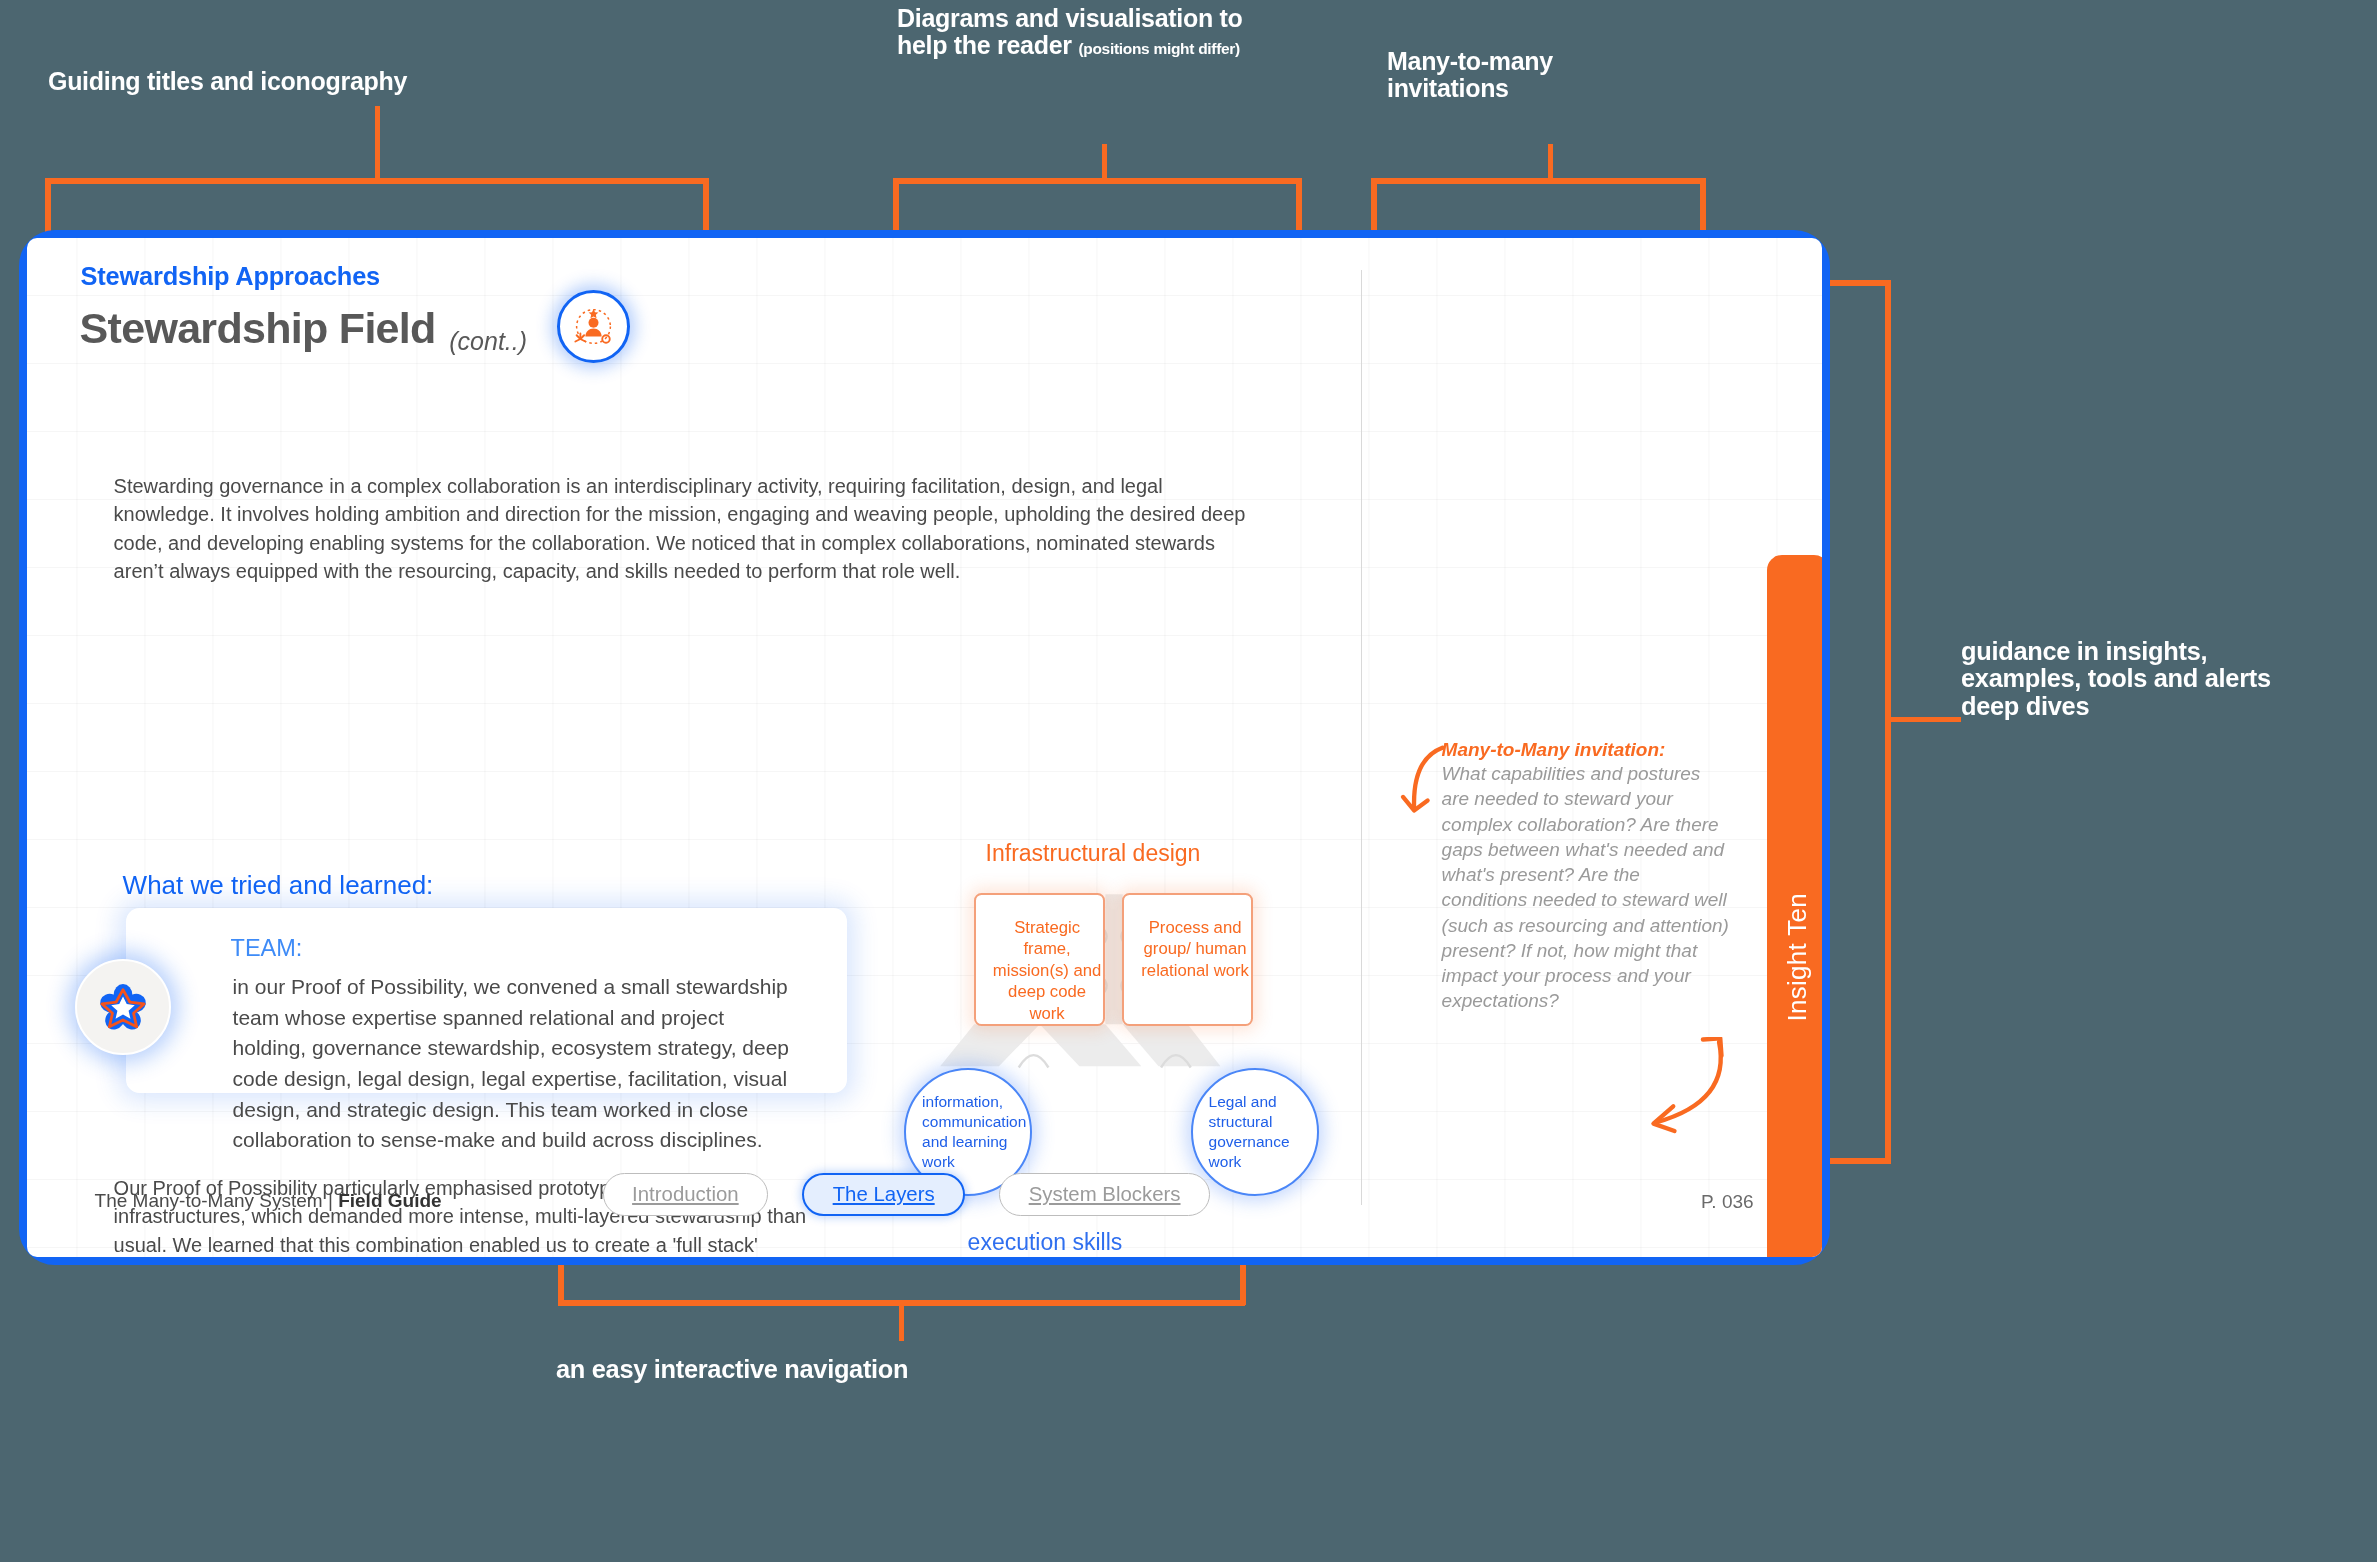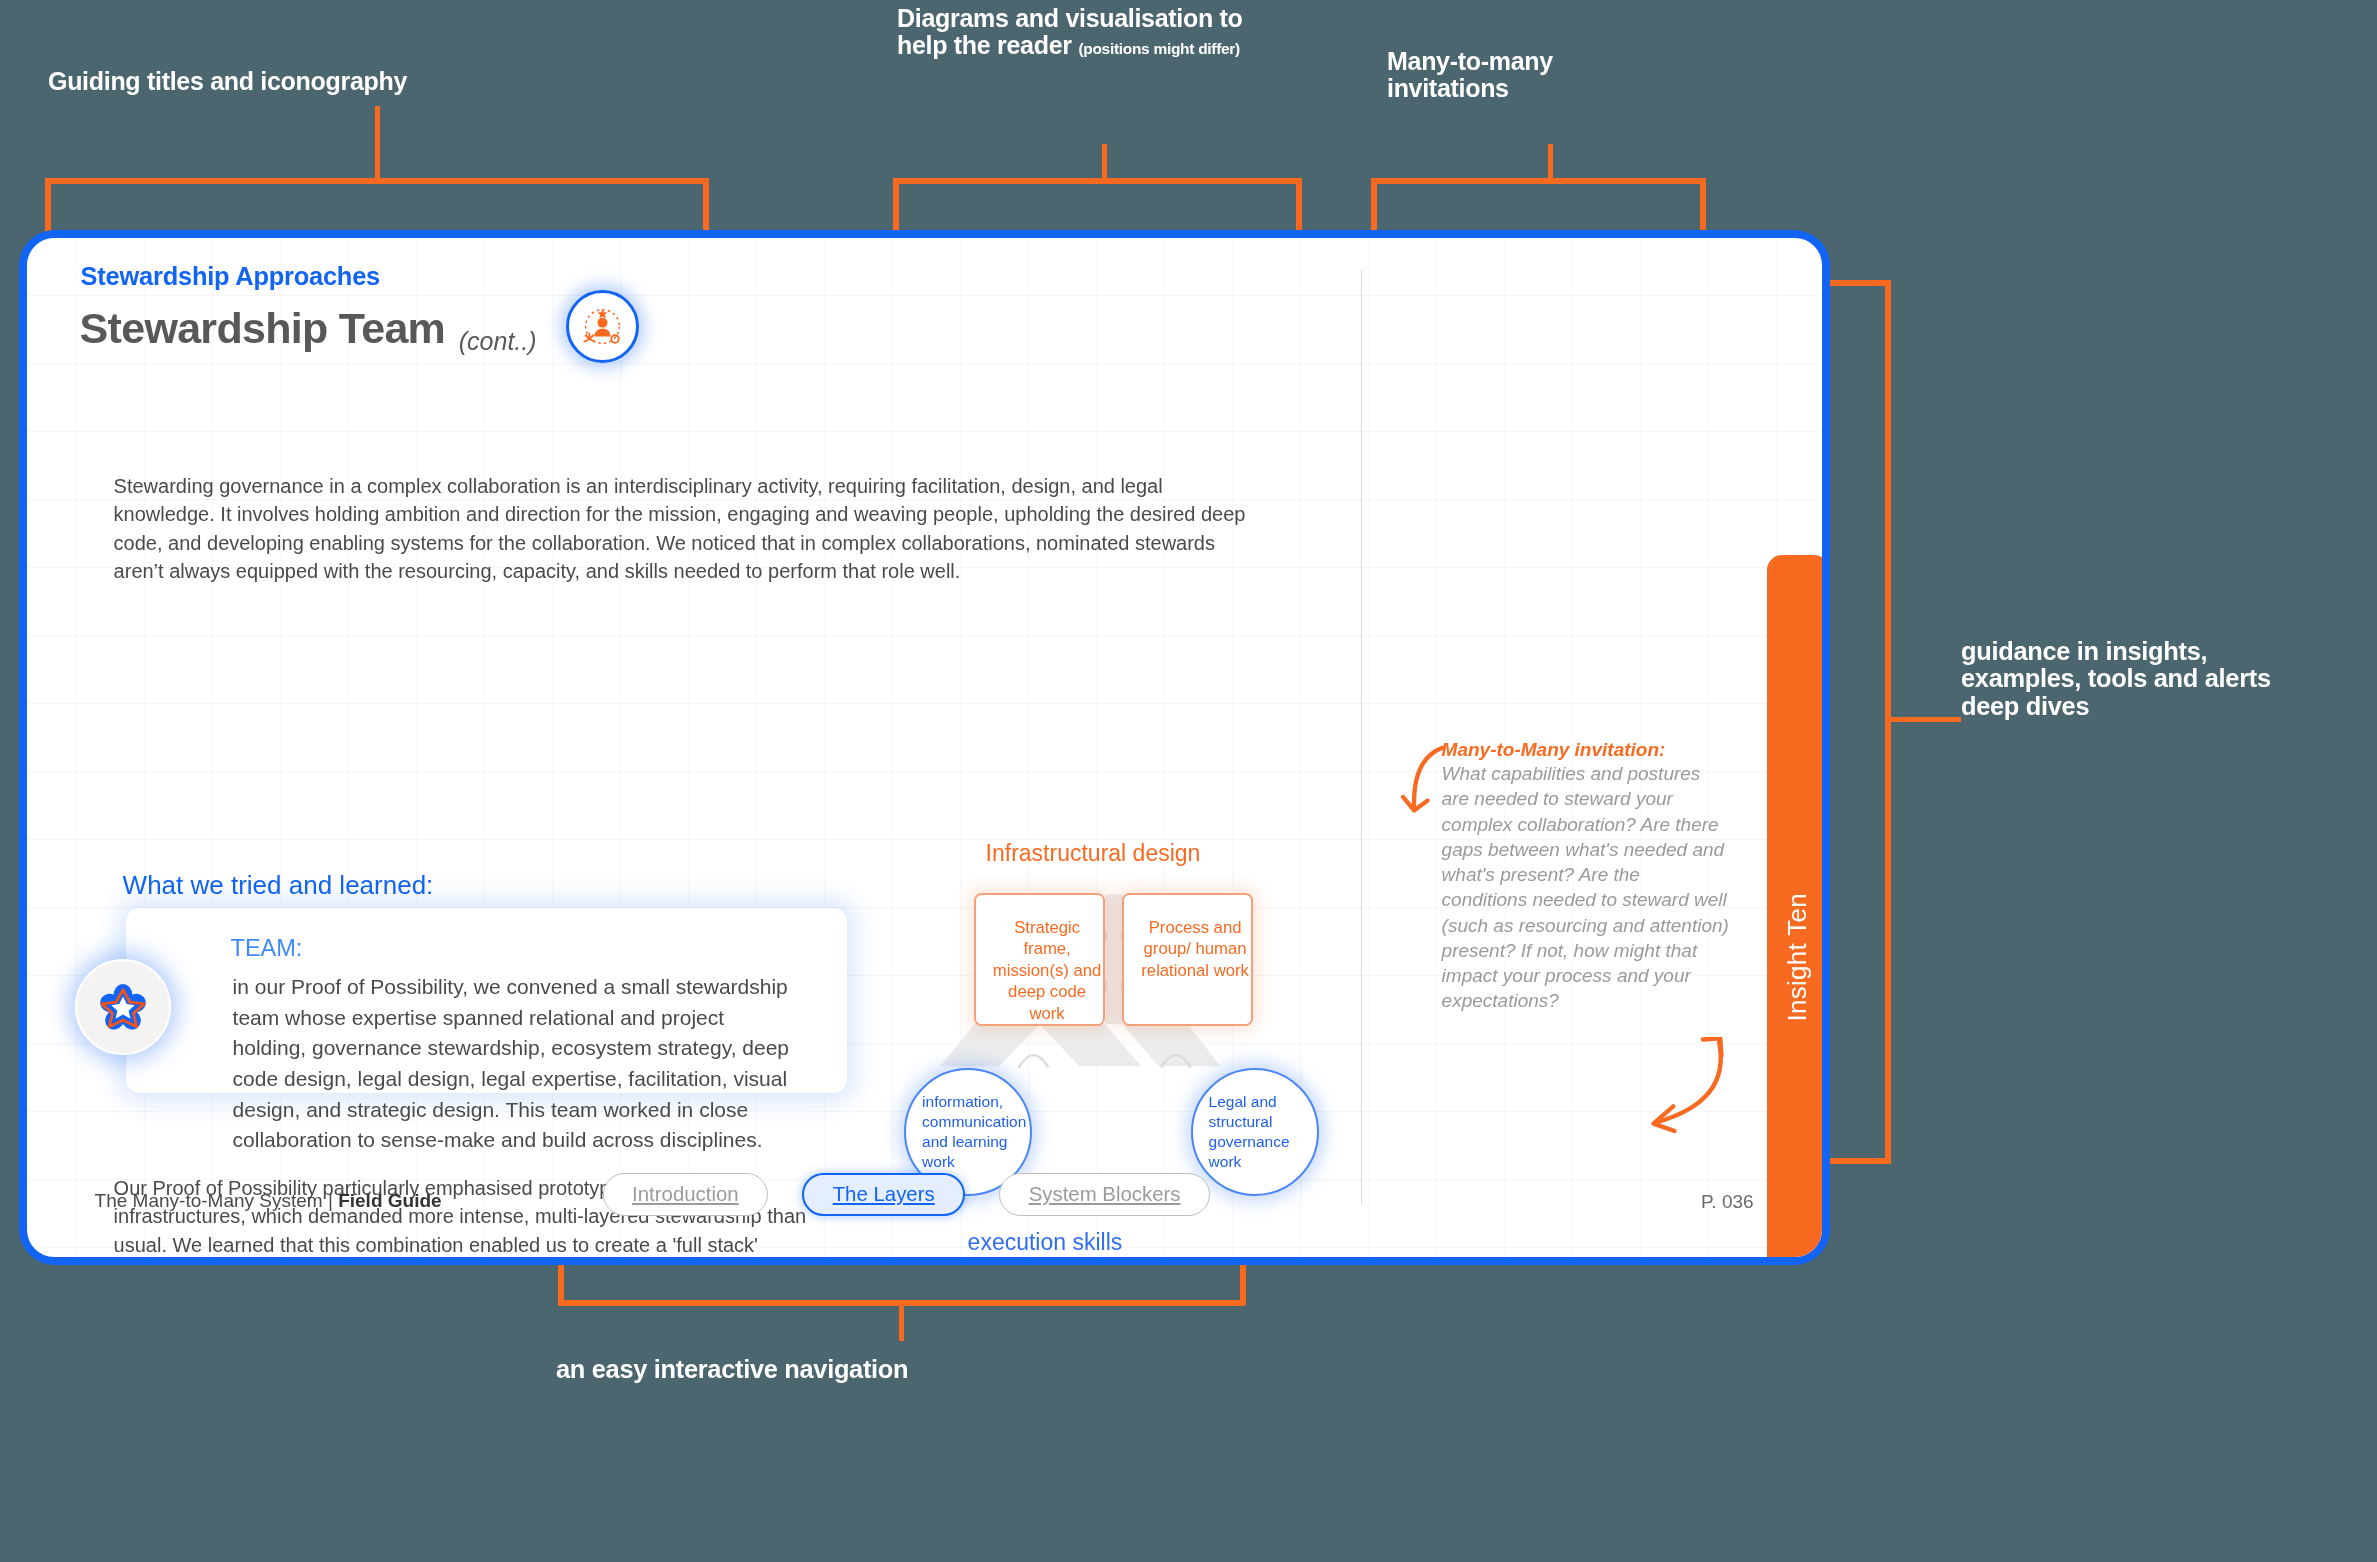--- a/index.html
+++ b/index.html
@@ -13,21 +13,21 @@
   .ann .sub{font-size:.62em;}
   .rule{position:absolute;background:#F96A21;}
 
   
   #page-frame{
     position:absolute;left:18.6px;top:230px;width:1811px;height:1035px;
     border:8.7px solid #1164F4;border-radius:36px;background:#1164F4;
     box-sizing:border-box;
   }
   #page-sheet{
-    position:absolute;inset:0;background:#ffffff;border-radius:27px;overflow:hidden;
+    position:absolute;inset:0;background:#ffffff;border-radius:10px;overflow:hidden;
     background-image:
       linear-gradient(to right,rgba(0,0,0,.035) 0.6px,transparent 0.6px),
       linear-gradient(to bottom,rgba(0,0,0,.035) 0.6px,transparent 0.6px);
     background-size:68px 68px;
     background-position:-18.6px -11px;
   }
   
   #eyebrow{position:absolute;left:54px;top:23.5px;color:#1164F4;font-size:25.4px;font-weight:700;letter-spacing:-0.2px;}
   #title-row{position:absolute;left:53px;top:54px;display:flex;align-items:center;gap:13.6px;}
   #title{font-size:43px;font-weight:700;color:#585858;letter-spacing:-0.7px;}
@@ -139,21 +139,21 @@
 <div class="rule" style="left:558px;top:1300px;width:687px;height:5.6px;"></div>
 <div class="rule" style="left:558px;top:1264px;width:5.6px;height:41px;"></div>
 <div class="rule" style="left:1240px;top:1264px;width:5.6px;height:41px;"></div>
 <div class="rule" style="left:899px;top:1300px;width:5px;height:41px;"></div>
 
 <div id="page-frame">
  <div id="page-sheet">
 
   <div id="eyebrow">Stewardship Approaches</div>
   <div id="title-row">
-    <div id="title">Stewardship Team</div>
+    <div id="title">Stewardship Field</div>
     <div id="title-cont">(cont..)</div>
     <div id="header-icon">
       <svg width="45" height="45" viewBox="0 0 72 72">
         <circle cx="36" cy="36" r="27" fill="none" stroke="#F96A21" stroke-width="2.4" stroke-dasharray="4 5"></circle>
         <circle cx="36" cy="30" r="8" fill="#F96A21"></circle>
         <path d="M23 52c0-8 6-13 13-13s13 5 13 13z" fill="#F96A21"></path>
         <path d="M36 8l2.4 5 5.4.6-4 3.7 1.1 5.3L36 20l-4.9 2.6 1.1-5.3-4-3.7 5.4-.6z" fill="#F96A21"></path>
         <circle cx="56" cy="56" r="6" fill="none" stroke="#F96A21" stroke-width="3"></circle>
         <g stroke="#F96A21" stroke-width="3" stroke-linecap="round">
           <line x1="15" y1="56" x2="15" y2="47"></line>

